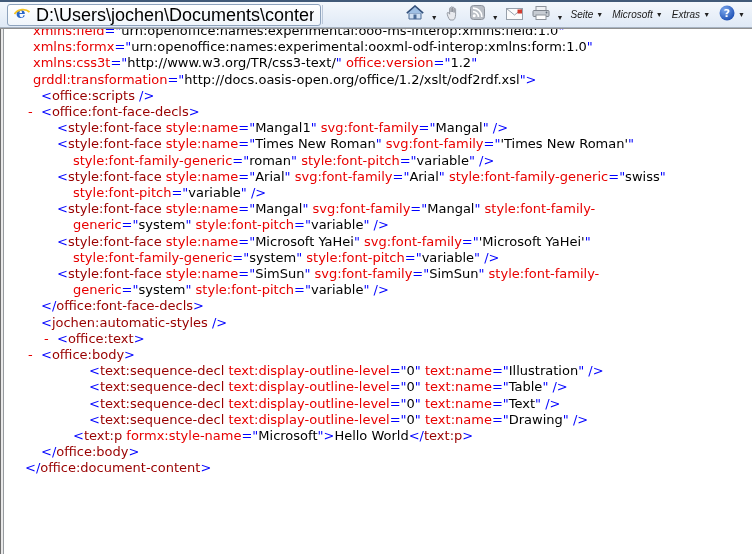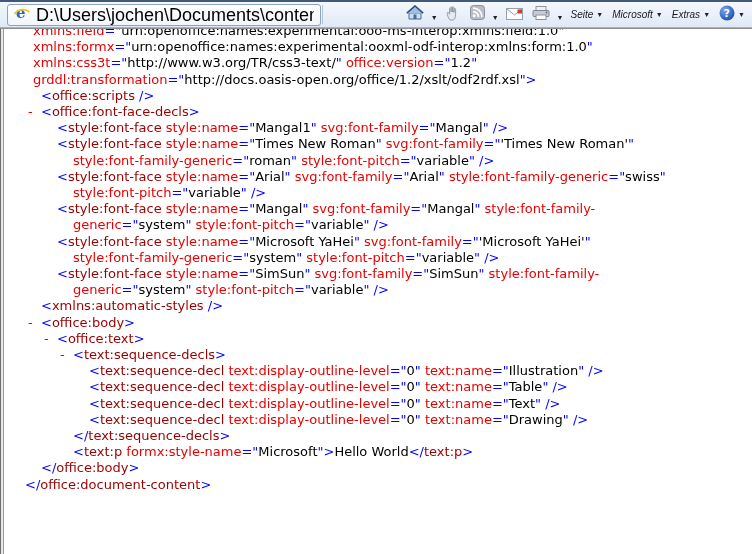--- a/index.html
+++ b/index.html
@@ -176,27 +176,26 @@
         <div class="line" style="padding-left: 51px;"><span class="m">&lt;</span><span class="t">style:font-face</span><span class="a"> style:name</span><span class="m">="</span><span class="v">Times New Roman</span><span class="m">" </span><span class="a">svg:font-family</span><span class="m">="</span><span class="v">'Times New Roman'</span><span class="m">"</span></div>
         <div class="line" style="padding-left: 67px;"><span class="a">style:font-family-generic</span><span class="m">="</span><span class="v">roman</span><span class="m">" </span><span class="a">style:font-pitch</span><span class="m">="</span><span class="v">variable</span><span class="m">" /&gt;</span></div>
         <div class="line" style="padding-left: 51px;"><span class="m">&lt;</span><span class="t">style:font-face</span><span class="a"> style:name</span><span class="m">="</span><span class="v">Arial</span><span class="m">" </span><span class="a">svg:font-family</span><span class="m">="</span><span class="v">Arial</span><span class="m">" </span><span class="a">style:font-family-generic</span><span class="m">="</span><span class="v">swiss</span><span class="m">"</span></div>
         <div class="line" style="padding-left: 67px;"><span class="a">style:font-pitch</span><span class="m">="</span><span class="v">variable</span><span class="m">" /&gt;</span></div>
         <div class="line" style="padding-left: 51px;"><span class="m">&lt;</span><span class="t">style:font-face</span><span class="a"> style:name</span><span class="m">="</span><span class="v">Mangal</span><span class="m">" </span><span class="a">svg:font-family</span><span class="m">="</span><span class="v">Mangal</span><span class="m">" </span><span class="a">style:font-family-</span></div>
         <div class="line" style="padding-left: 67px;"><span class="a">generic</span><span class="m">="</span><span class="v">system</span><span class="m">" </span><span class="a">style:font-pitch</span><span class="m">="</span><span class="v">variable</span><span class="m">" /&gt;</span></div>
         <div class="line" style="padding-left: 51px;"><span class="m">&lt;</span><span class="t">style:font-face</span><span class="a"> style:name</span><span class="m">="</span><span class="v">Microsoft YaHei</span><span class="m">" </span><span class="a">svg:font-family</span><span class="m">="</span><span class="v">'Microsoft YaHei'</span><span class="m">"</span></div>
         <div class="line" style="padding-left: 67px;"><span class="a">style:font-family-generic</span><span class="m">="</span><span class="v">system</span><span class="m">" </span><span class="a">style:font-pitch</span><span class="m">="</span><span class="v">variable</span><span class="m">" /&gt;</span></div>
         <div class="line" style="padding-left: 51px;"><span class="m">&lt;</span><span class="t">style:font-face</span><span class="a"> style:name</span><span class="m">="</span><span class="v">SimSun</span><span class="m">" </span><span class="a">svg:font-family</span><span class="m">="</span><span class="v">SimSun</span><span class="m">" </span><span class="a">style:font-family-</span></div>
         <div class="line" style="padding-left: 67px;"><span class="a">generic</span><span class="m">="</span><span class="v">system</span><span class="m">" </span><span class="a">style:font-pitch</span><span class="m">="</span><span class="v">variable</span><span class="m">" /&gt;</span></div>
-        <div class="line" style="padding-left: 35px;"><span class="m">&lt;</span><span class="t">xmlns:automatic-styles</span><span class="m"> /&gt;</span></div>
+        <div class="line" style="padding-left: 35px;"><span class="m">&lt;/</span><span class="t">office:font-face-decls</span><span class="m">&gt;</span></div>
+        <div class="line" style="padding-left: 35px;"><span class="m">&lt;</span><span class="t">jochen:automatic-styles</span><span class="m"> /&gt;</span></div>
+        <div class="line" style="padding-left: 51px;"><span class="mk">-</span><span class="m">&lt;</span><span class="t">office:text</span><span class="m">&gt;</span></div>
         <div class="line" style="padding-left: 35px;"><span class="mk">-</span><span class="m">&lt;</span><span class="t">office:body</span><span class="m">&gt;</span></div>
-        <div class="line" style="padding-left: 51px;"><span class="mk">-</span><span class="m">&lt;</span><span class="t">office:text</span><span class="m">&gt;</span></div>
-        <div class="line" style="padding-left: 67px;"><span class="mk">-</span><span class="m">&lt;</span><span class="t">text:sequence-decls</span><span class="m">&gt;</span></div>
         <div class="line" style="padding-left: 83px;"><span class="m">&lt;</span><span class="t">text:sequence-decl</span><span class="a"> text:display-outline-level</span><span class="m">="</span><span class="v">0</span><span class="m">" </span><span class="a">text:name</span><span class="m">="</span><span class="v">Illustration</span><span class="m">" /&gt;</span></div>
         <div class="line" style="padding-left: 83px;"><span class="m">&lt;</span><span class="t">text:sequence-decl</span><span class="a"> text:display-outline-level</span><span class="m">="</span><span class="v">0</span><span class="m">" </span><span class="a">text:name</span><span class="m">="</span><span class="v">Table</span><span class="m">" /&gt;</span></div>
         <div class="line" style="padding-left: 83px;"><span class="m">&lt;</span><span class="t">text:sequence-decl</span><span class="a"> text:display-outline-level</span><span class="m">="</span><span class="v">0</span><span class="m">" </span><span class="a">text:name</span><span class="m">="</span><span class="v">Text</span><span class="m">" /&gt;</span></div>
         <div class="line" style="padding-left: 83px;"><span class="m">&lt;</span><span class="t">text:sequence-decl</span><span class="a"> text:display-outline-level</span><span class="m">="</span><span class="v">0</span><span class="m">" </span><span class="a">text:name</span><span class="m">="</span><span class="v">Drawing</span><span class="m">" /&gt;</span></div>
-        <div class="line" style="padding-left: 67px;"><span class="m">&lt;/</span><span class="t">text:sequence-decls</span><span class="m">&gt;</span></div>
         <div class="line" style="padding-left: 67px;"><span class="m">&lt;</span><span class="t">text:p</span><span class="a"> formx:style-name</span><span class="m">="</span><span class="v">Microsoft</span><span class="m">"&gt;</span><span class="v">Hello World</span><span class="m">&lt;/</span><span class="t">text:p</span><span class="m">&gt;</span></div>
         <div class="line" style="padding-left: 35px;"><span class="m">&lt;/</span><span class="t">office:body</span><span class="m">&gt;</span></div>
         <div class="line" style="padding-left: 19px;"><span class="m">&lt;/</span><span class="t">office:document-content</span><span class="m">&gt;</span></div>
       </div>
   </div>
 </div>
 
 </body></html>

